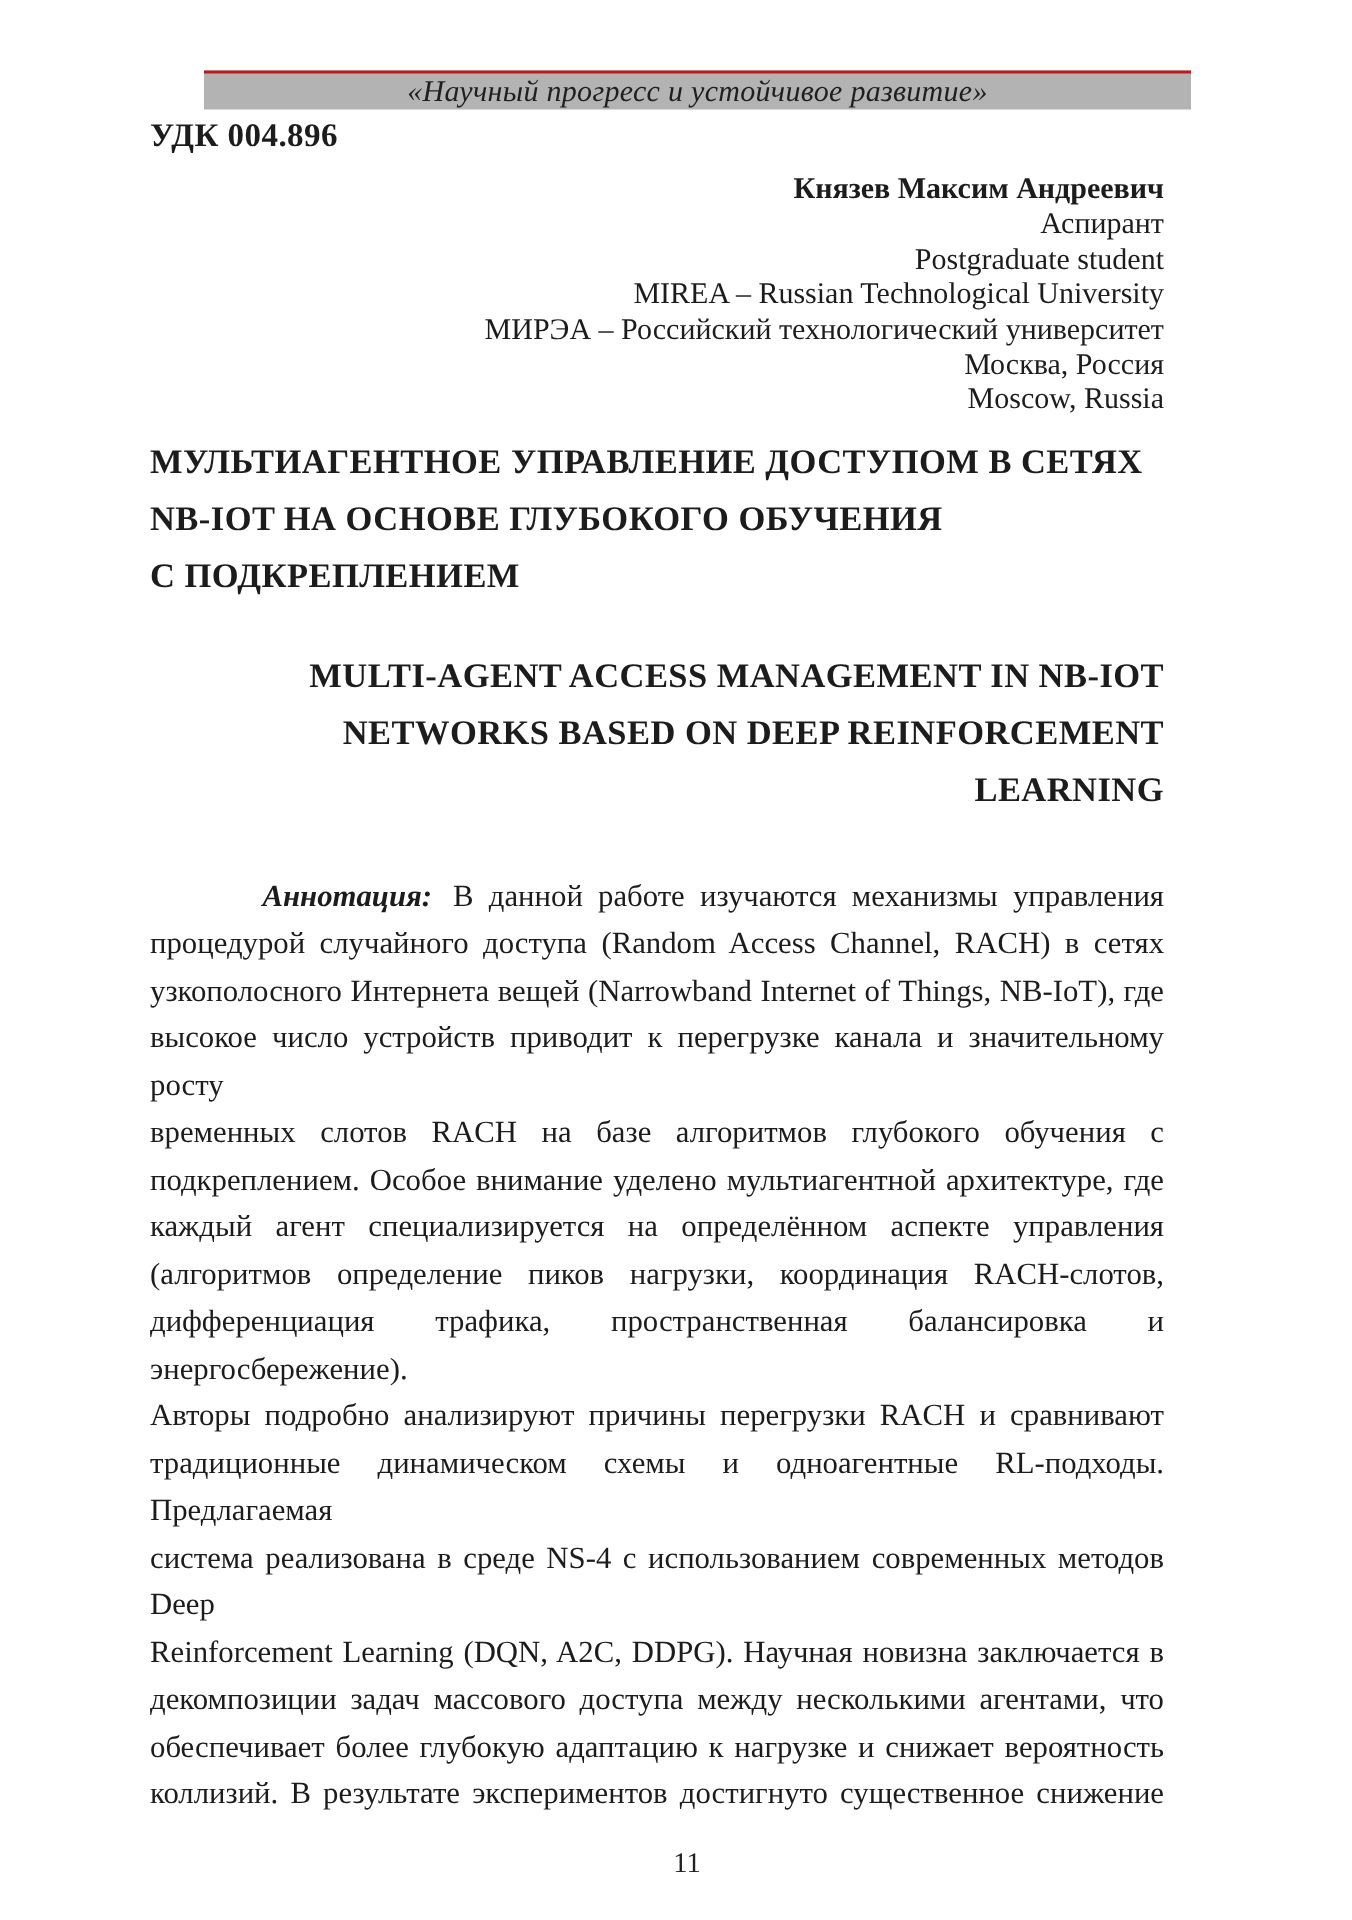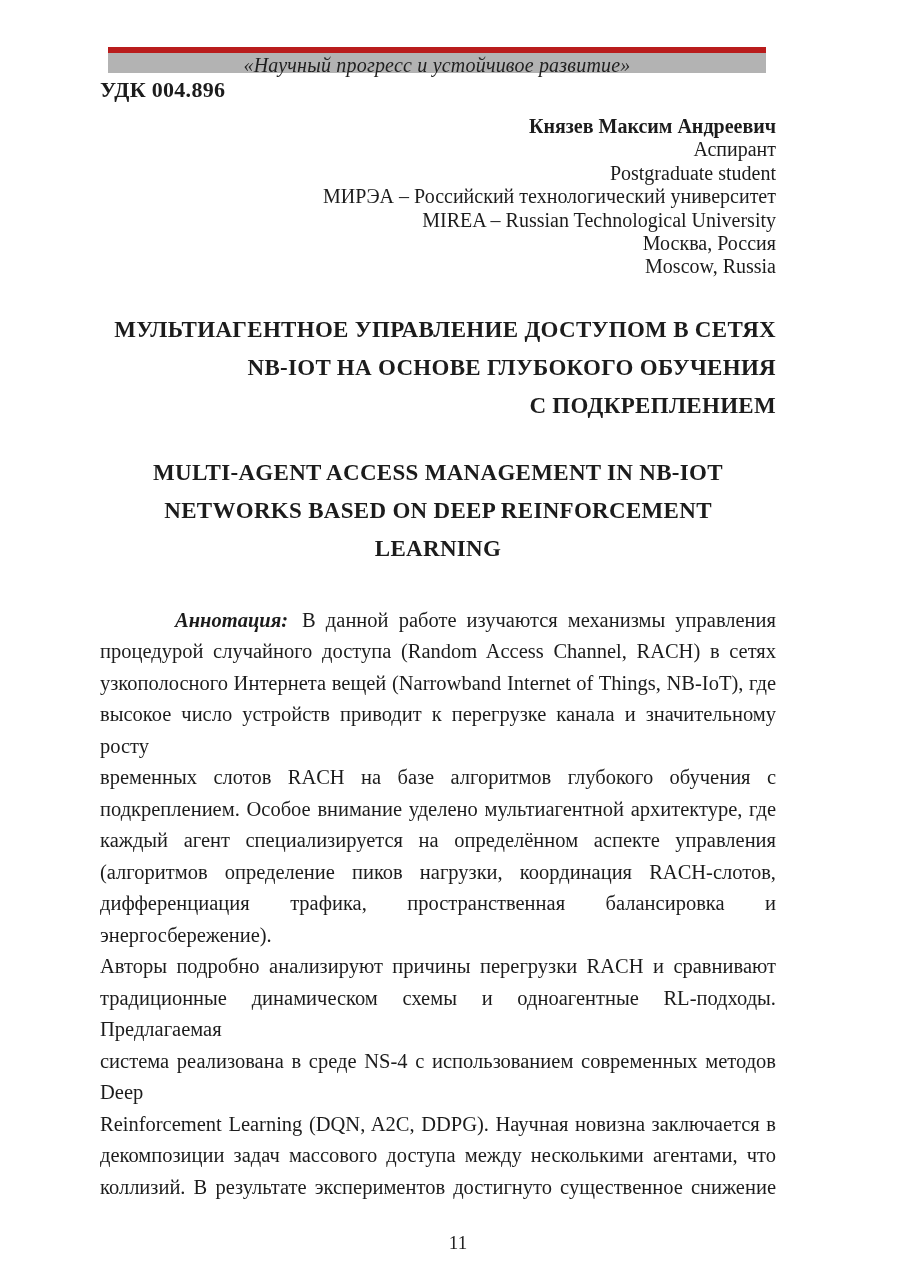--- a/index.html
+++ b/index.html
@@ -9,25 +9,25 @@
     height: 1280px;
     margin: 0 auto;
     background: #ffffff;
     box-sizing: border-box;
     padding: 47px 125px 0 100px;
     font-family: "Liberation Serif", "DejaVu Serif", serif;
     color: #1c1c1c;
     overflow: hidden;
   }
   .header-bar {
-    margin-left: 8px;
+    margin-left: 36px;
     width: 658px;
     height: 26px;
     background: #b3b3b3;
-    border-top: 6px solid #b91c1c;
+    border-top: 2px solid #b91c1c;
     box-sizing: border-box;
     text-align: center;
   }
   .header-bar .journal-title {
     font-style: italic;
     font-size: 20px;
     line-height: 25px;
     color: #1f1f1f;
     letter-spacing: 0.2px;
   }
@@ -39,30 +39,30 @@
     letter-spacing: 0.3px;
   }
   .author-block {
     margin-top: 12px;
     text-align: right;
     font-size: 20px;
     line-height: 23.4px;
   }
   .author-block .bold-line { font-weight: bold; }
   .title-ru {
-    margin-top: 32px;
-    text-align: right;
+    margin-top: 10px;
+    text-align: left;
     font-weight: bold;
     font-size: 23px;
     line-height: 38px;
     letter-spacing: 0.3px;
   }
   .title-en {
     margin-top: 29px;
-    text-align: center;
+    text-align: right;
     font-weight: bold;
     font-size: 23px;
     line-height: 38px;
     letter-spacing: 0.3px;
   }
   .abstract {
     margin-top: 37px;
     font-size: 20.5px;
     line-height: 31.5px;
   }
@@ -96,22 +96,22 @@
   <div class="header-bar">
     <span class="journal-title">«Научный прогресс и устойчивое развитие»</span>
   </div>
 
   <div class="udk">УДК 004.896</div>
 
   <div class="author-block">
     <div class="bold-line">Князев Максим Андреевич</div>
     <div>Аспирант</div>
     <div>Postgraduate student</div>
+    <div>MIREA – Russian Technological University</div>
     <div>МИРЭА – Российский технологический университет</div>
-    <div>MIREA – Russian Technological University</div>
     <div>Москва, Россия</div>
     <div>Moscow, Russia</div>
   </div>
 
   <div class="title-ru">
     <div>МУЛЬТИАГЕНТНОЕ УПРАВЛЕНИЕ ДОСТУПОМ В СЕТЯХ</div>
     <div>NB-IOT НА ОСНОВЕ ГЛУБОКОГО ОБУЧЕНИЯ</div>
     <div>С ПОДКРЕПЛЕНИЕМ</div>
   </div>
 
@@ -130,19 +130,20 @@
     <div class="abs-line">временных слотов RACH на базе алгоритмов глубокого обучения с</div>
     <div class="abs-line">подкреплением. Особое внимание уделено мультиагентной архитектуре, где</div>
     <div class="abs-line">каждый агент специализируется на определённом аспекте управления</div>
     <div class="abs-line">(алгоритмов определение пиков нагрузки, координация RACH-слотов,</div>
     <div class="abs-line">дифференциация трафика, пространственная балансировка и энергосбережение).</div>
     <div class="abs-line">Авторы подробно анализируют причины перегрузки RACH и сравнивают</div>
     <div class="abs-line">традиционные динамическом схемы и одноагентные RL-подходы. Предлагаемая</div>
     <div class="abs-line">система реализована в среде NS-4 с использованием современных методов Deep</div>
     <div class="abs-line">Reinforcement Learning (DQN, A2C, DDPG). Научная новизна заключается в</div>
     <div class="abs-line">декомпозиции задач массового доступа между несколькими агентами, что</div>
+    <div class="abs-line">обеспечивает более глубокую адаптацию к нагрузке и снижает вероятность</div>
     <div class="abs-line">коллизий. В результате экспериментов достигнуто существенное снижение</div>
 
   </div>
 
   <div class="page-number">11</div>
 
 </div>
 
 </body></html>

